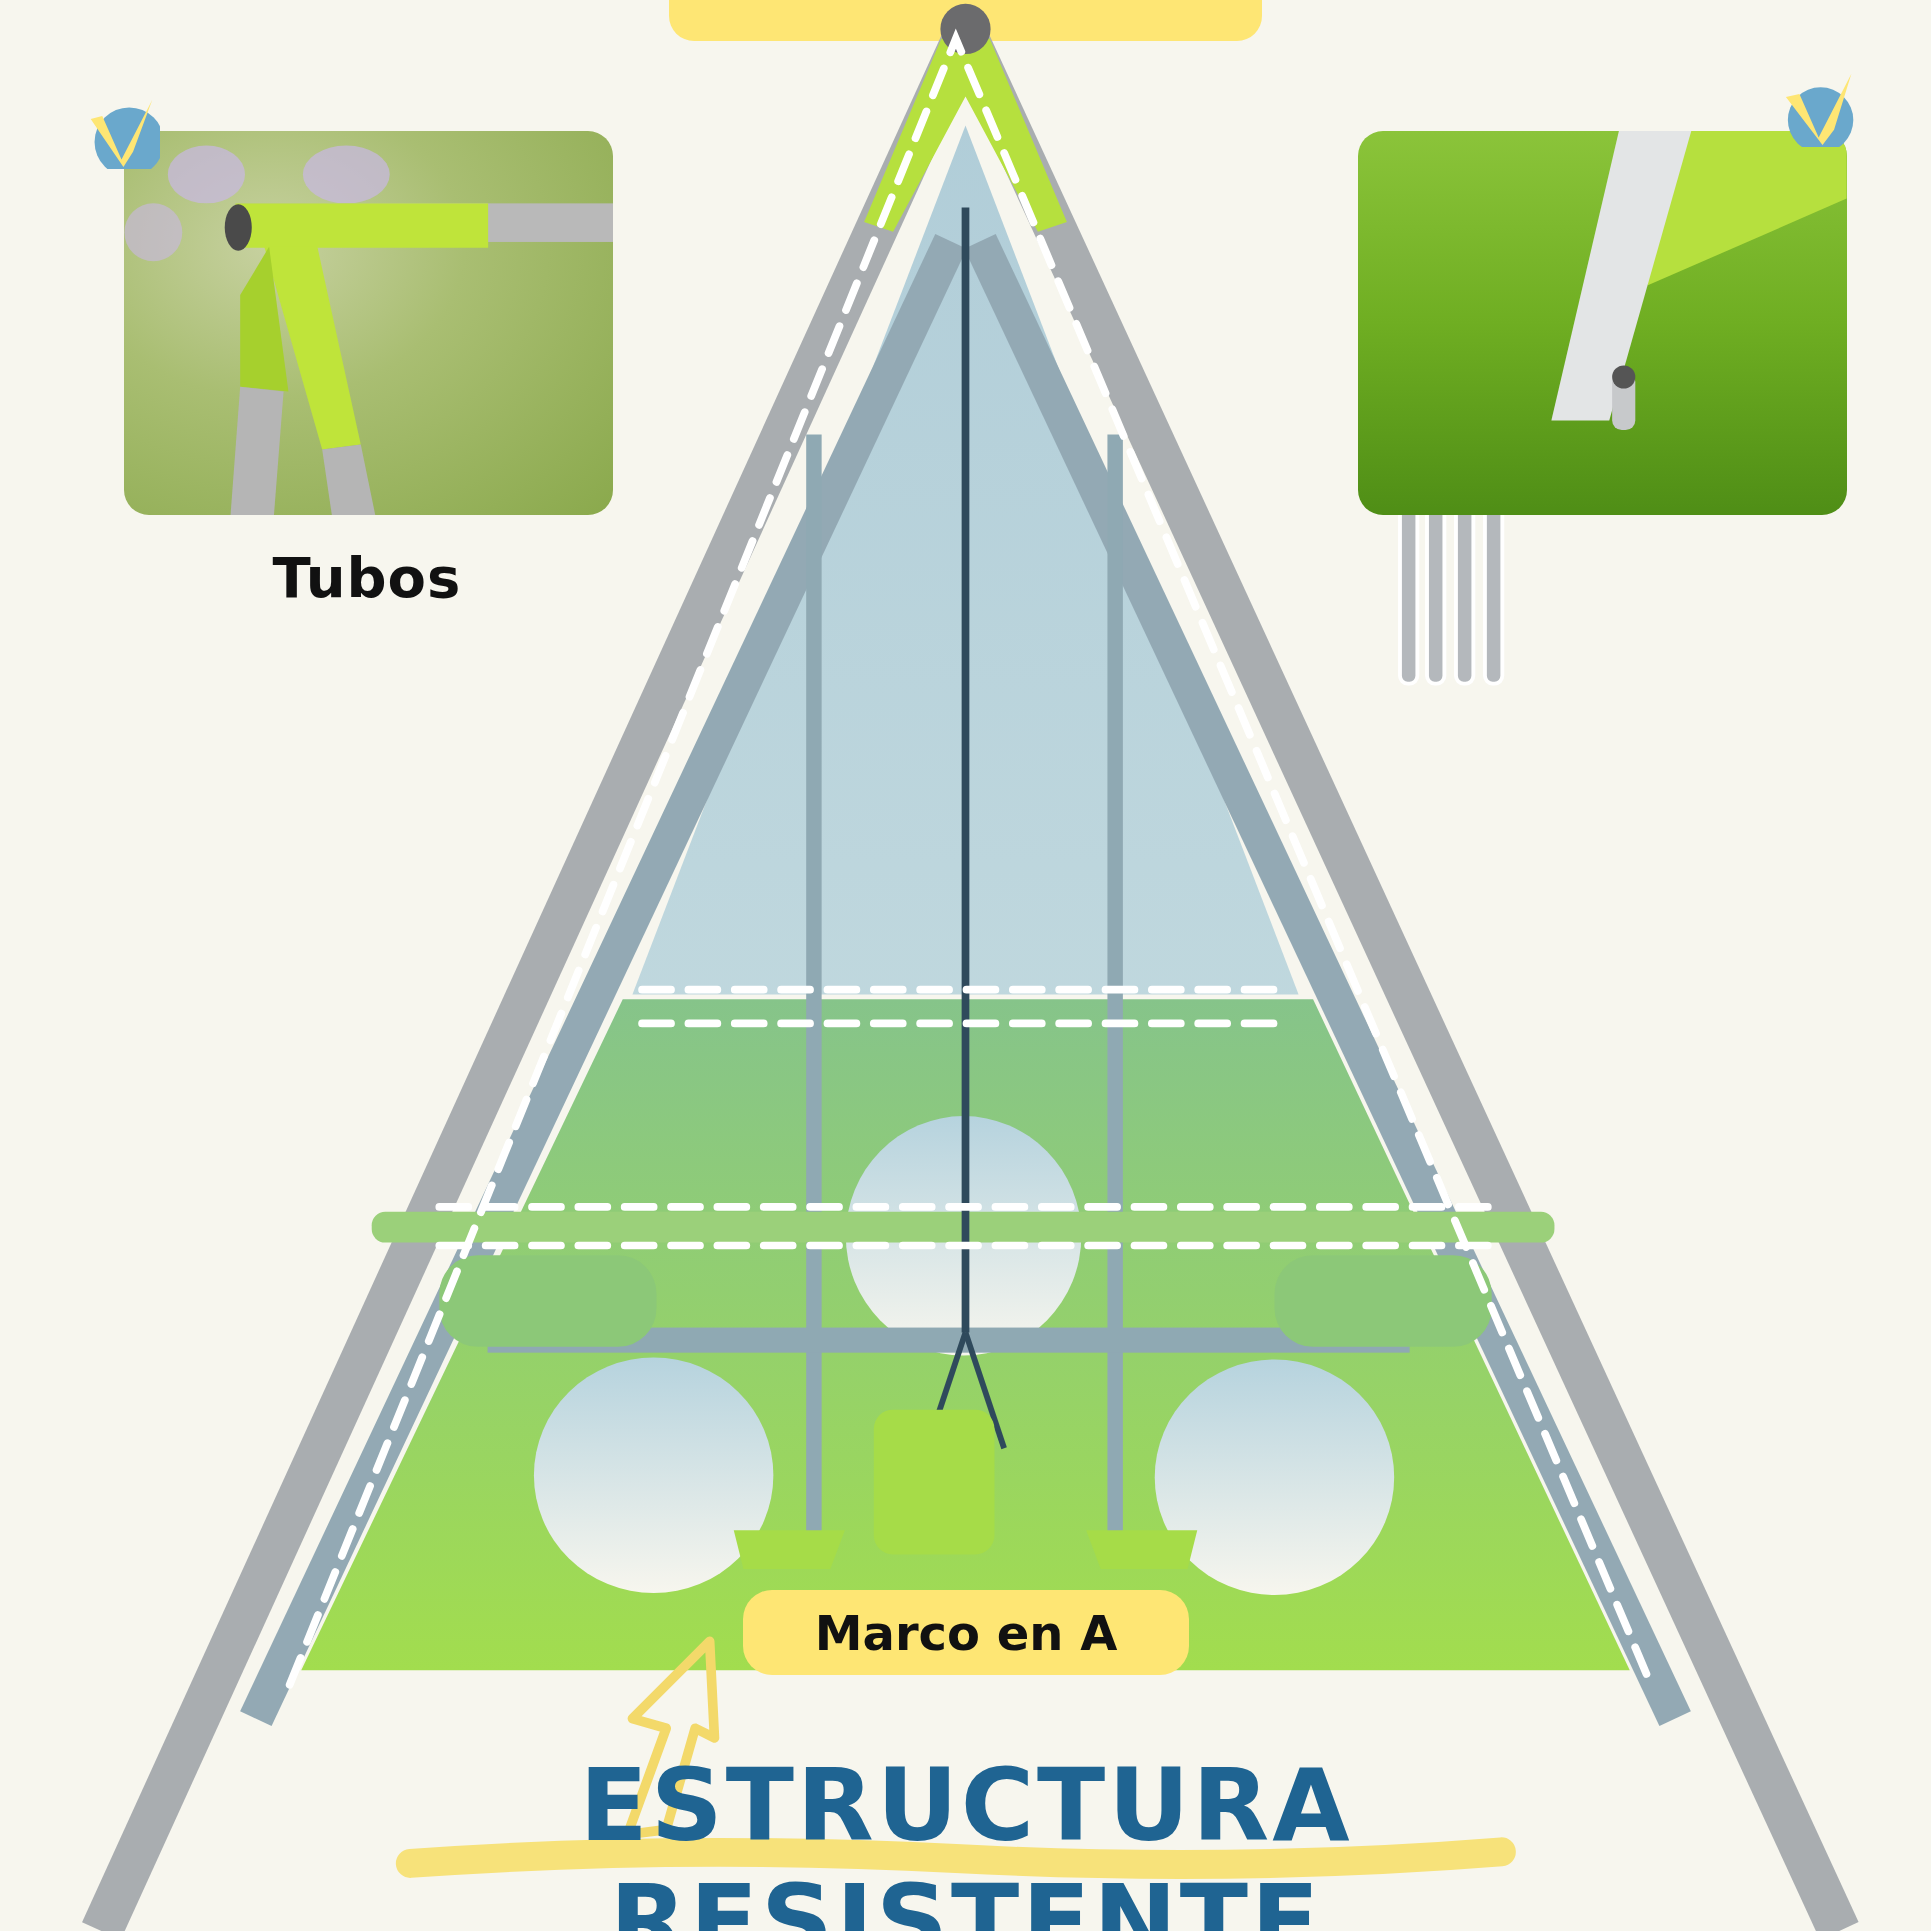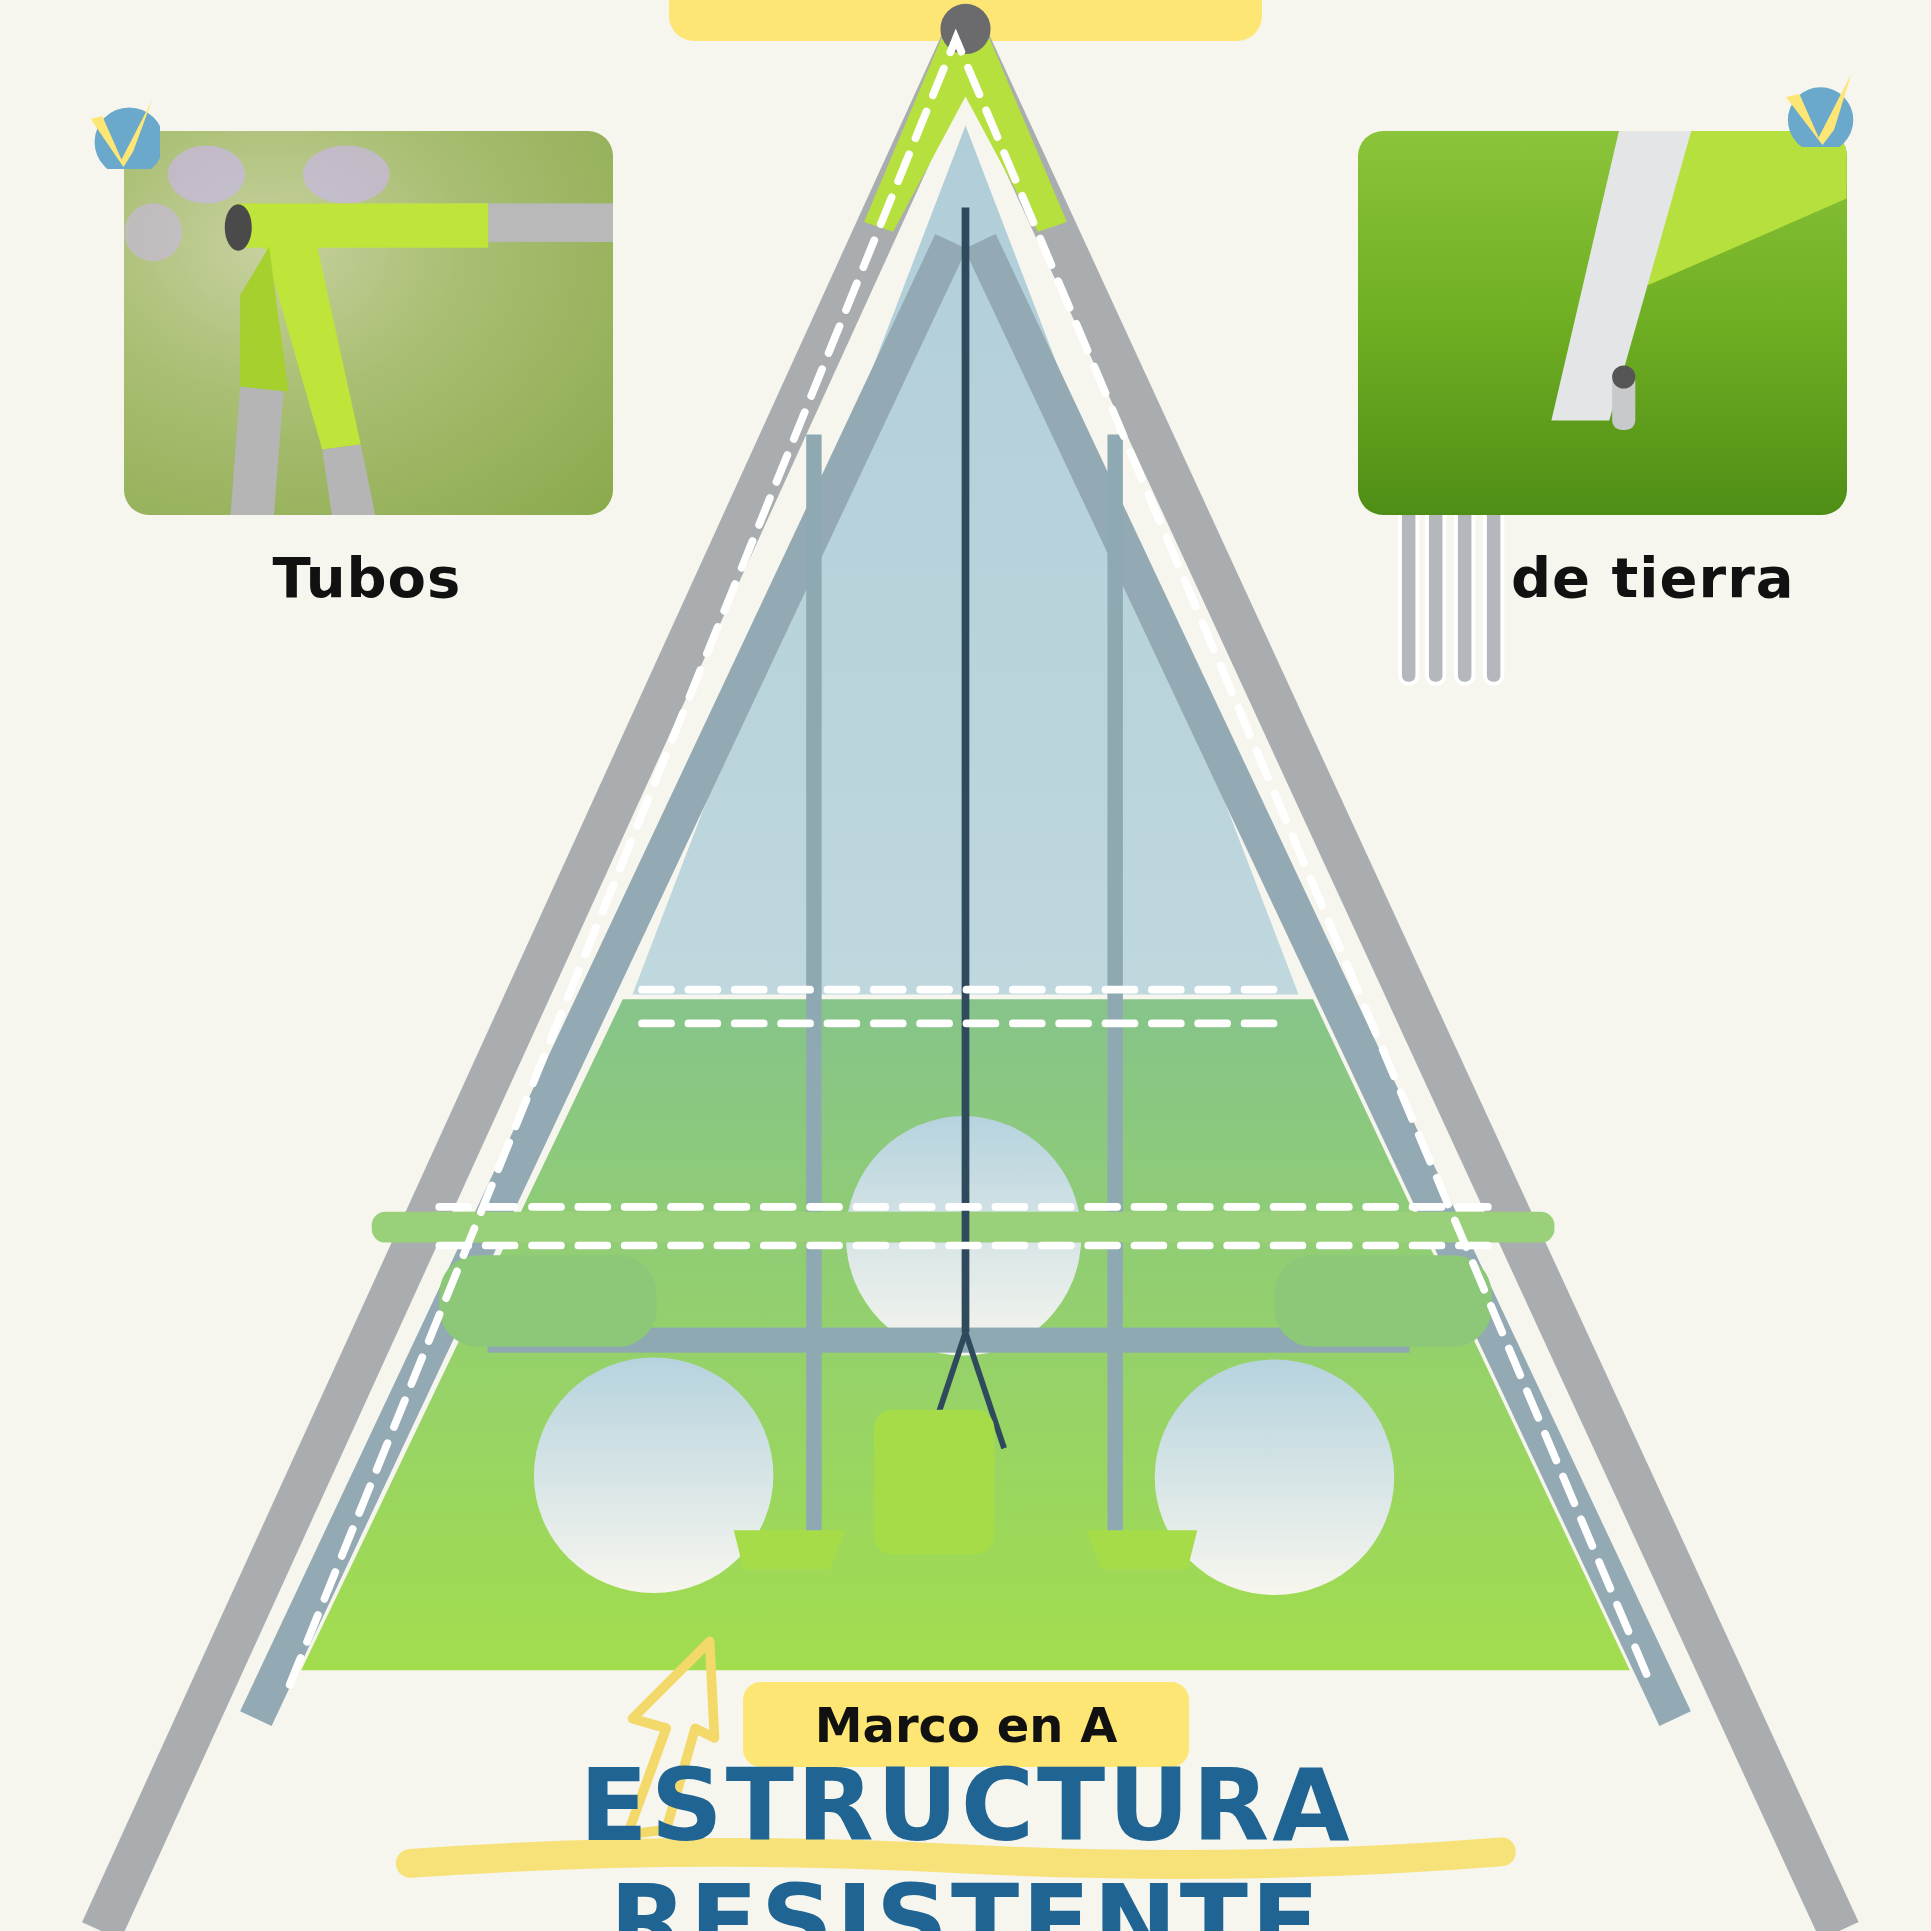--- a/index.html
+++ b/index.html
@@ -5,21 +5,21 @@
   html, body { margin:0; padding:0; }
   body { width:1931px; height:1931px; background:#f7f6ee; position:relative; overflow:hidden; font-family:"DejaVu Sans", sans-serif; }
   .abs { position:absolute; }
   .top-banner { left:669px; top:-19.3px; width:593px; height:60px; background:#fee674; border-radius:0 0 25px 25px; }
   .photo { position:absolute; border-radius:25px; overflow:hidden; }
   .photo-left { left:124px; top:131px; width:489px; height:384px; background:radial-gradient(ellipse at 30% 30%, #c7d1a0 0%, #a9be72 40%, #8aa94c 100%); }
   .photo-right { left:1358px; top:131px; width:489px; height:384px; background:linear-gradient(180deg,#8bc43a 0%, #6fae22 50%, #4f8e16 100%); }
   .caption { position:absolute; font-weight:bold; color:#111; font-size:56px; line-height:64px; letter-spacing:1px; }
   .cap-left { left:193px; top:546px; width:348px; text-align:center; }
   .cap-right { left:1511px; top:546px; width:386px; text-align:left; }
-  .pill { left:743px; top:1682px; width:446px; height:85px; background:#fee674; border-radius:18px; display:flex; align-items:center; justify-content:center; font-size:48px; font-weight:bold; color:#111; }
+  .pill { left:743px; top:1590px; width:446px; height:85px; background:#fee674; border-radius:29px; display:flex; align-items:center; justify-content:center; font-size:48px; font-weight:bold; color:#111; }
   .headline { left:232px; top:1748px; width:1468px; text-align:center; font-size:100px; font-weight:bold; color:#1f6492; letter-spacing:2.9px; line-height:116px; }
   .badge { position:absolute; width:77px; height:77px; }
 </style>
 </head>
 <body>
 
 <div class="abs top-banner"></div>
 
 <svg class="abs" style="left:0;top:0" width="1931" height="1931" viewBox="0 0 2000 2000">
   <defs>
@@ -119,19 +119,18 @@
 </div>
 <svg class="badge" style="left:1784px;top:70px" viewBox="0 0 80 80">
   <circle cx="38" cy="52" r="34" fill="#6aa8cc"></circle>
   <path d="M2,28 L16,25 L36,70 L70,4 L52,62 L40,78 Z" fill="#fee674"></path>
 </svg>
 
 <div class="caption cap-left">
   <div>Tubos</div>
 </div>
 <div class="caption cap-right">
-  <div>de tierra</div>
 </div>
 
 <div class="abs pill">Marco en A</div>
 
 <div class="abs headline">ESTRUCTURA RESISTENTE</div>
 
 
 </body></html>

